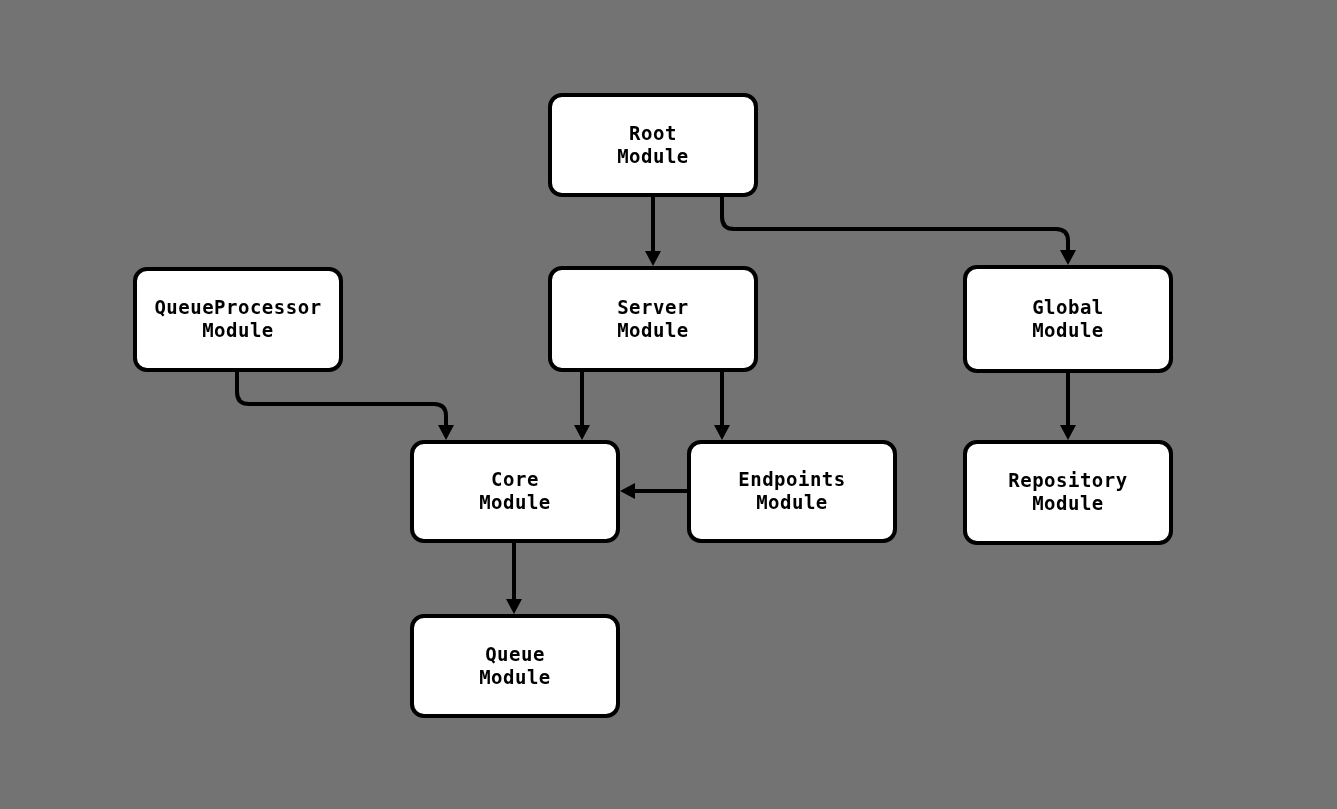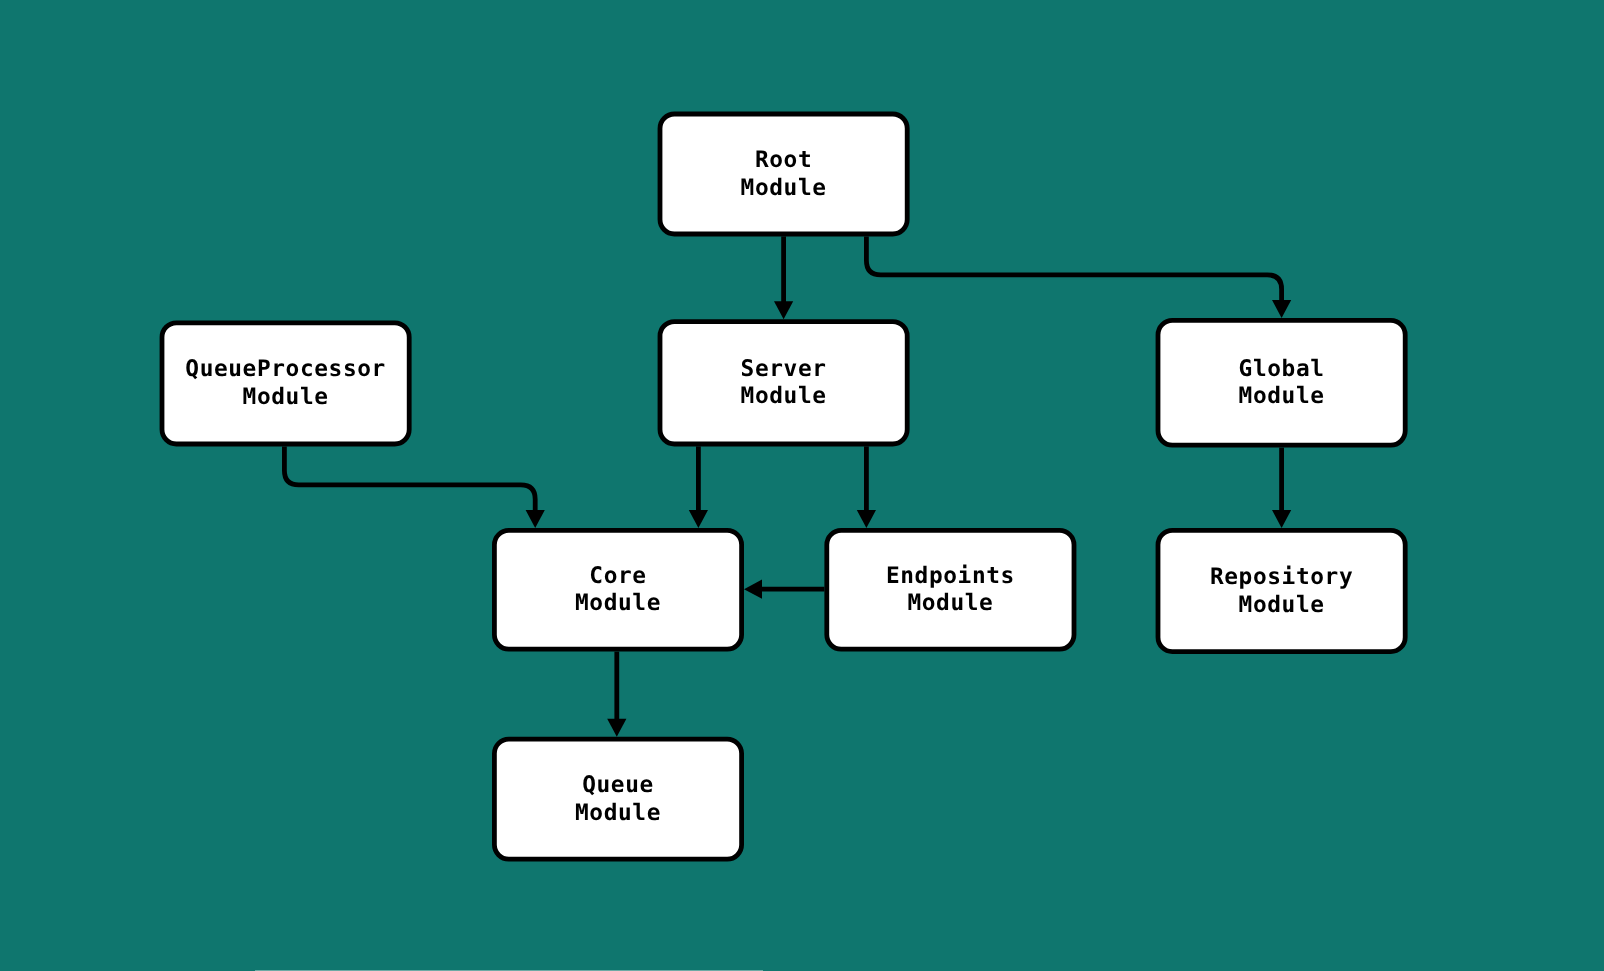--- a/index.html
+++ b/index.html
@@ -11,21 +11,21 @@
   body {
     width: 1337px;
     height: 809px;
     font-family: "DejaVu Sans Mono", "Liberation Mono", monospace;
     overflow: hidden;
   }
   #diagram-root {
     position: relative;
     width: 1337px;
     height: 809px;
-    background: #0f766e;
+    background: #737373;
   }
   svg.diagram-canvas {
     position: absolute;
     top: 0;
     left: 0;
     width: 1337px;
     height: 809px;
     display: block;
   }
   .node-box {

